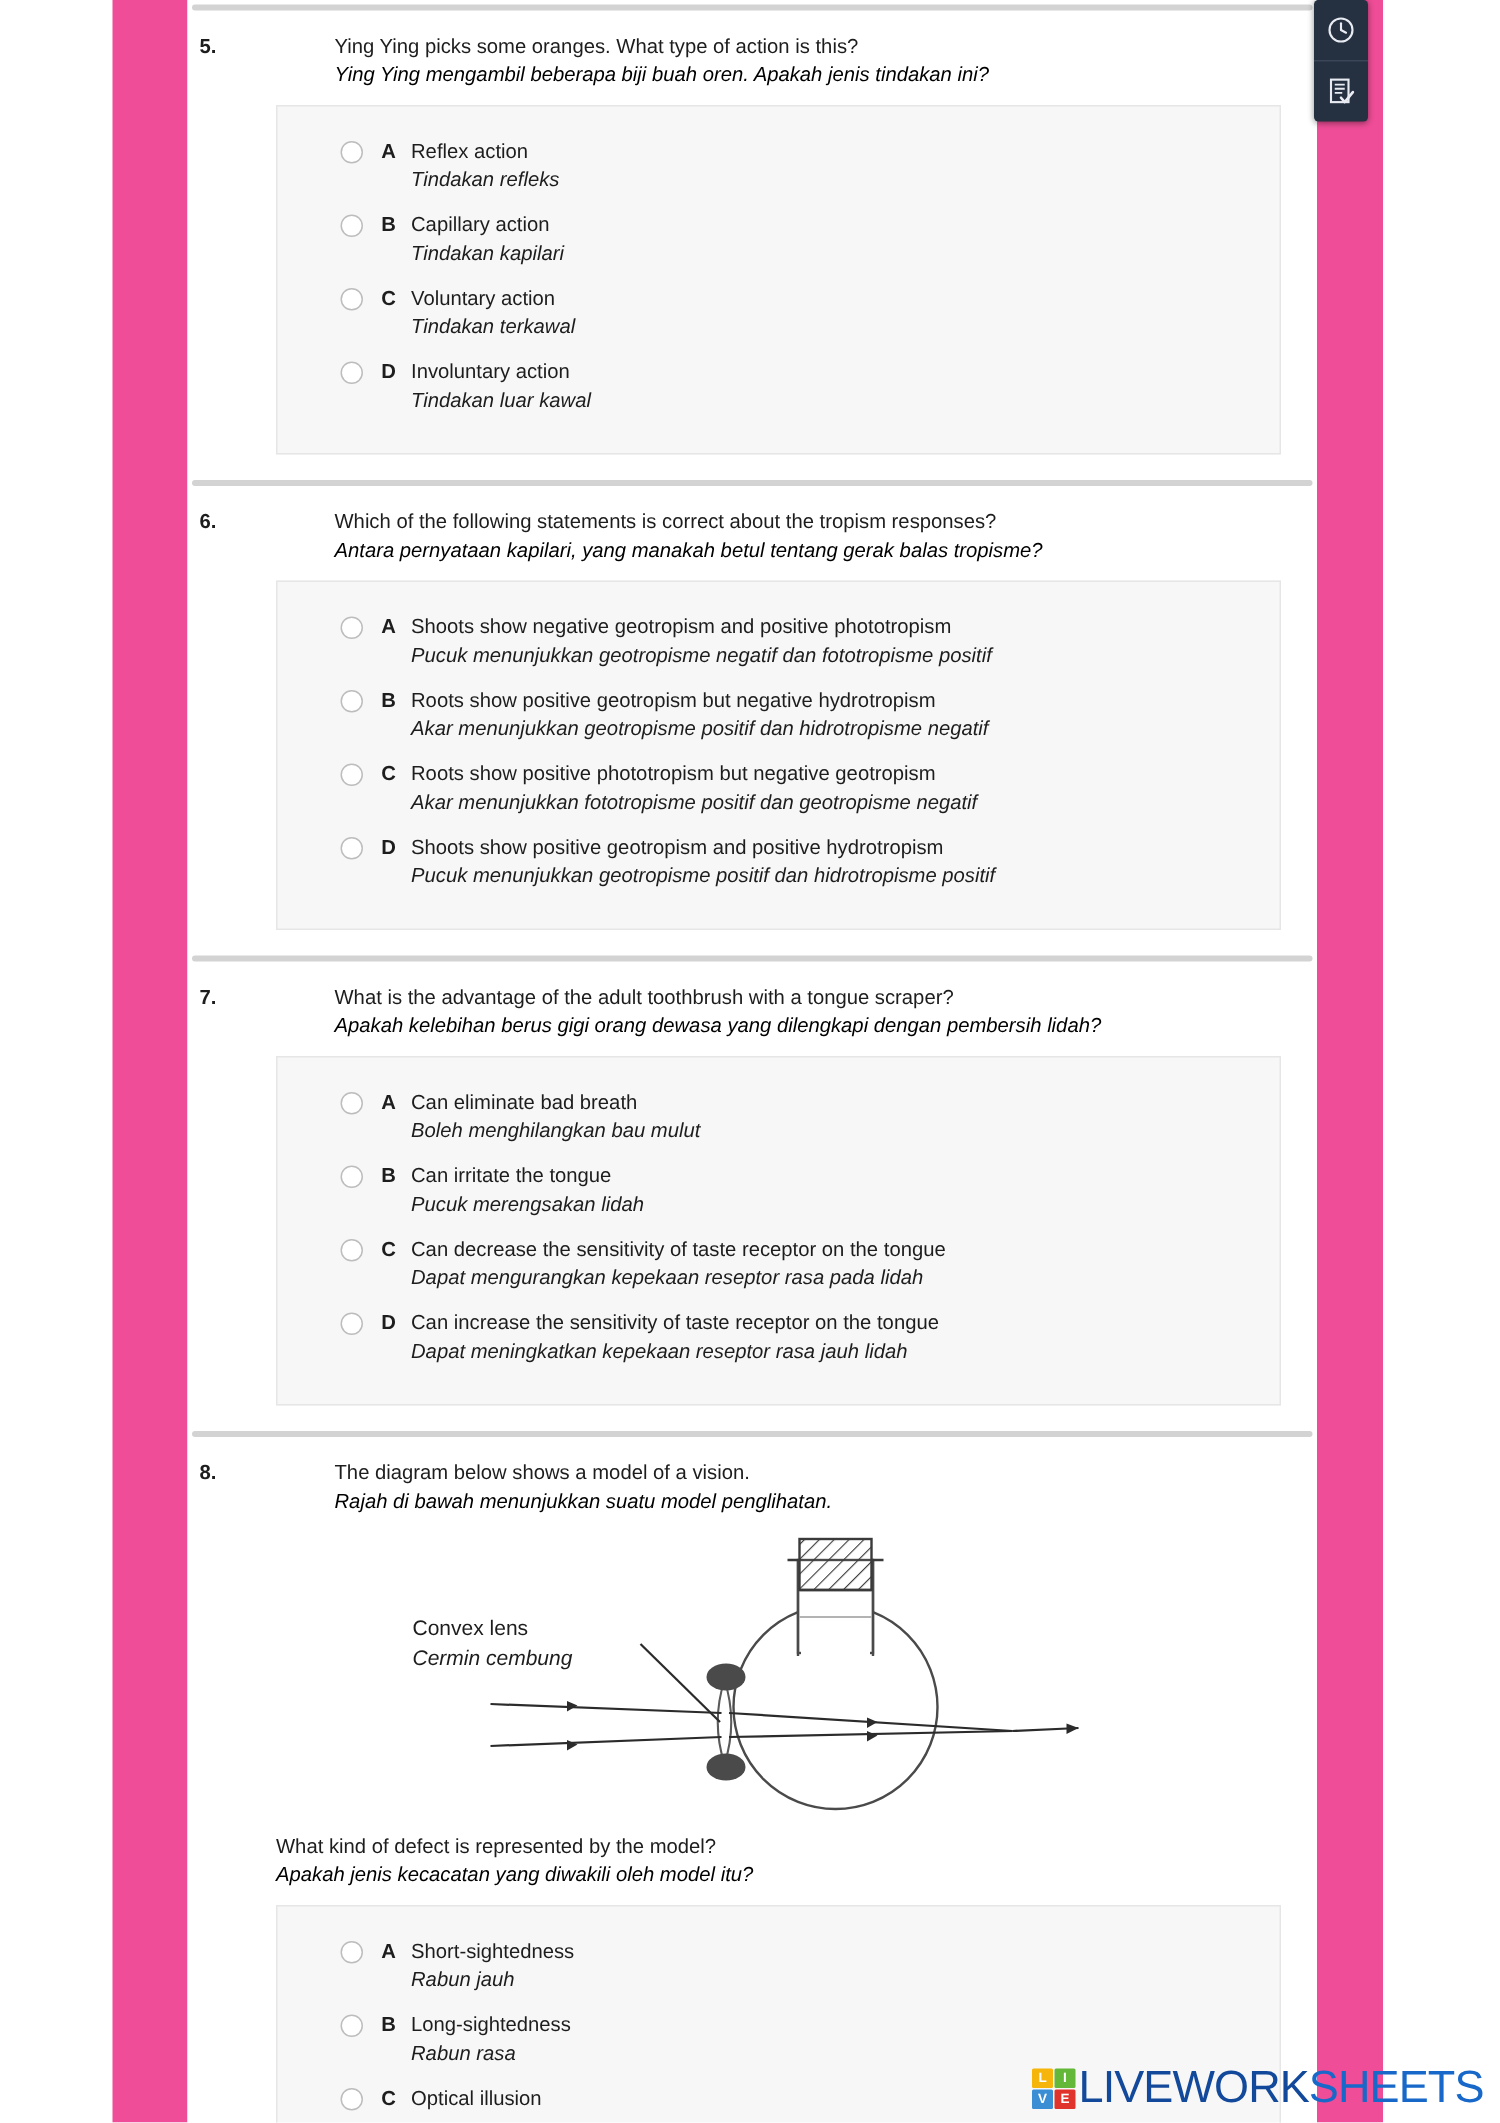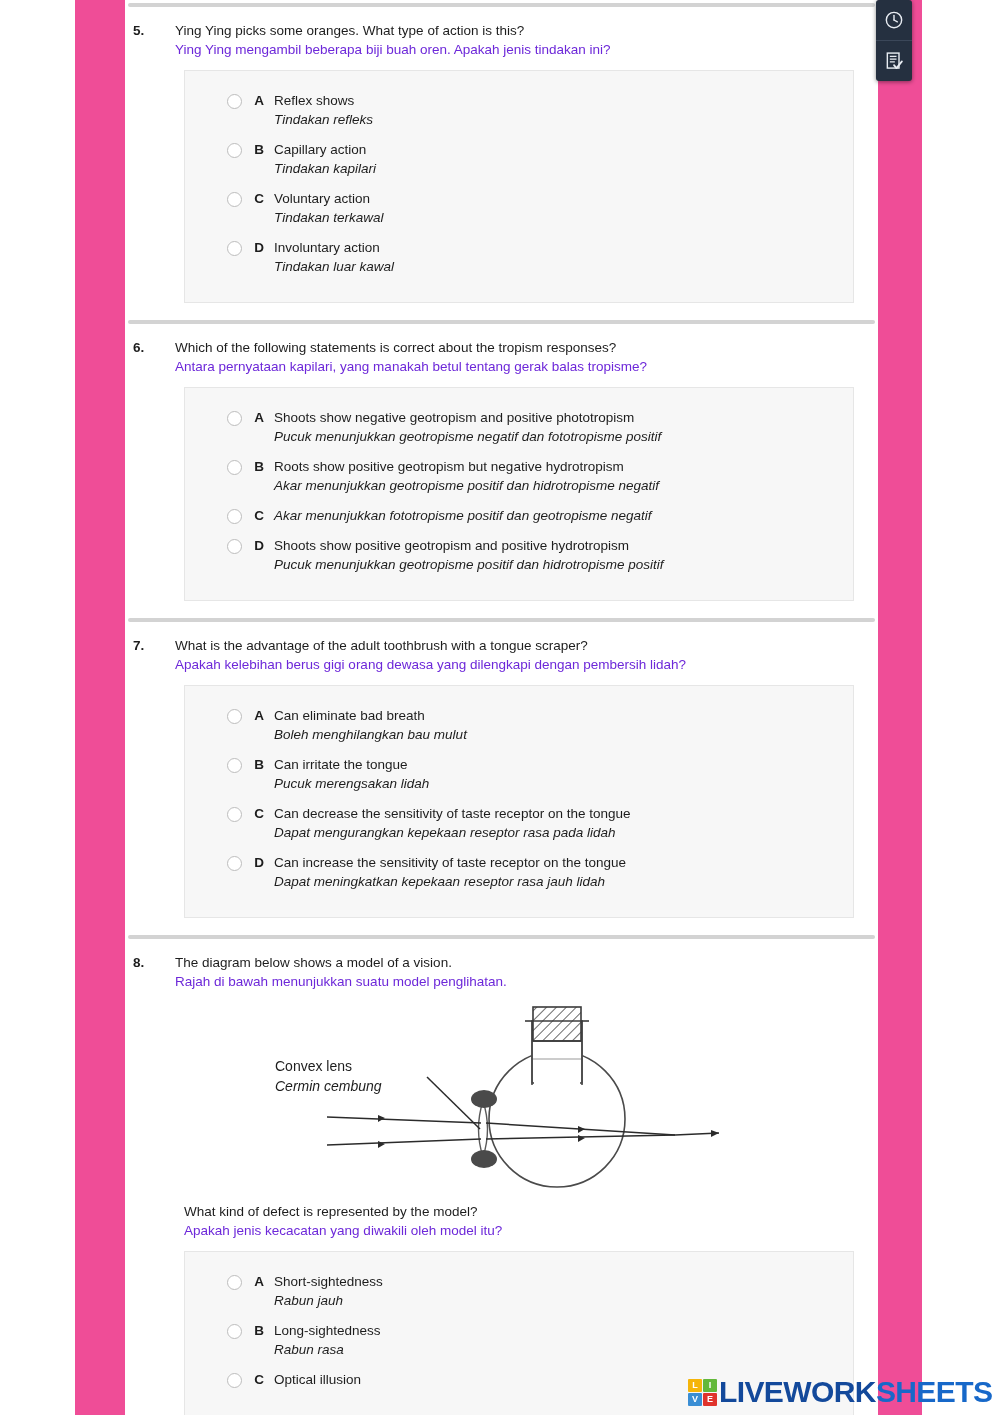--- a/index.html
+++ b/index.html
@@ -79,30 +79,31 @@
   .q-num {
     width: 50px;
     flex: 0 0 50px;
     text-align: left;
     padding-left: 8px;
     font-size: 13.5px;
     font-weight: bold;
     line-height: 19px;
     box-sizing: border-box;
   }
-  .q-text { flex: 1 1 auto; padding-right: 30px; }
+  .q-text { flex: 1 1 auto; padding-right: 30px; margin-left: 48px; }
   .q-en {
     font-size: 13.5px;
     line-height: 19px;
     color: #1d1d1d;
   }
   .q-ms {
     font-size: 13.5px;
     line-height: 19px;
-    color: #6d28d9;
+    font-style: italic;
+    color: #000000;
   }
 
   
   .answers {
     margin: 11px 24px 0 59px;
     background: #f7f7f7;
     border: 1px solid #e6e6e6;
     padding: 20px 0 26px 0;
   }
   .opt {
@@ -179,21 +180,21 @@
     color: #ffffff;
     border-radius: 1px;
     font-family: "Liberation Sans", sans-serif;
   }
   .lw-sq.l { background: #f5b50a; }
   .lw-sq.i { background: #63b83a; }
   .lw-sq.v { background: #3a8ed4; }
   .lw-sq.e { background: #e0332c; }
   .lw-word {
     font-size: 30px;
-    font-weight: bold;
+    font-weight: normal;
     letter-spacing: -0.6px;
     line-height: 30px;
   }
   .lw-a { color: #13499b; }
   .lw-b { color: #1768c9; }
 </style>
 </head>
 <body>
 
 <div class="band band-left"></div>
@@ -209,21 +210,21 @@
       <div class="q-text">
         <div class="q-en">Ying Ying picks some oranges. What type of action is this?</div>
         <div class="q-ms">Ying Ying mengambil beberapa biji buah oren. Apakah jenis tindakan ini?</div>
       </div>
     </div>
     <div class="answers">
       <div class="opt">
         <div class="radio"></div>
         <div class="opt-letter">A</div>
         <div class="opt-texts">
-          <div class="opt-en">Reflex shows</div>
+          <div class="opt-en">Reflex action</div>
           <div class="opt-ms">Tindakan refleks</div>
         </div>
       </div>
       <div class="opt">
         <div class="radio"></div>
         <div class="opt-letter">B</div>
         <div class="opt-texts">
           <div class="opt-en">Capillary action</div>
           <div class="opt-ms">Tindakan kapilari</div>
         </div>
@@ -271,20 +272,21 @@
         <div class="opt-letter">B</div>
         <div class="opt-texts">
           <div class="opt-en">Roots show positive geotropism but negative hydrotropism</div>
           <div class="opt-ms">Akar menunjukkan geotropisme positif dan hidrotropisme negatif</div>
         </div>
       </div>
       <div class="opt">
         <div class="radio"></div>
         <div class="opt-letter">C</div>
         <div class="opt-texts">
+          <div class="opt-en">Roots show positive phototropism but negative geotropism</div>
           <div class="opt-ms">Akar menunjukkan fototropisme positif dan geotropisme negatif</div>
         </div>
       </div>
       <div class="opt">
         <div class="radio"></div>
         <div class="opt-letter">D</div>
         <div class="opt-texts">
           <div class="opt-en">Shoots show positive geotropism and positive hydrotropism</div>
           <div class="opt-ms">Pucuk menunjukkan geotropisme positif dan hidrotropisme positif</div>
         </div>

